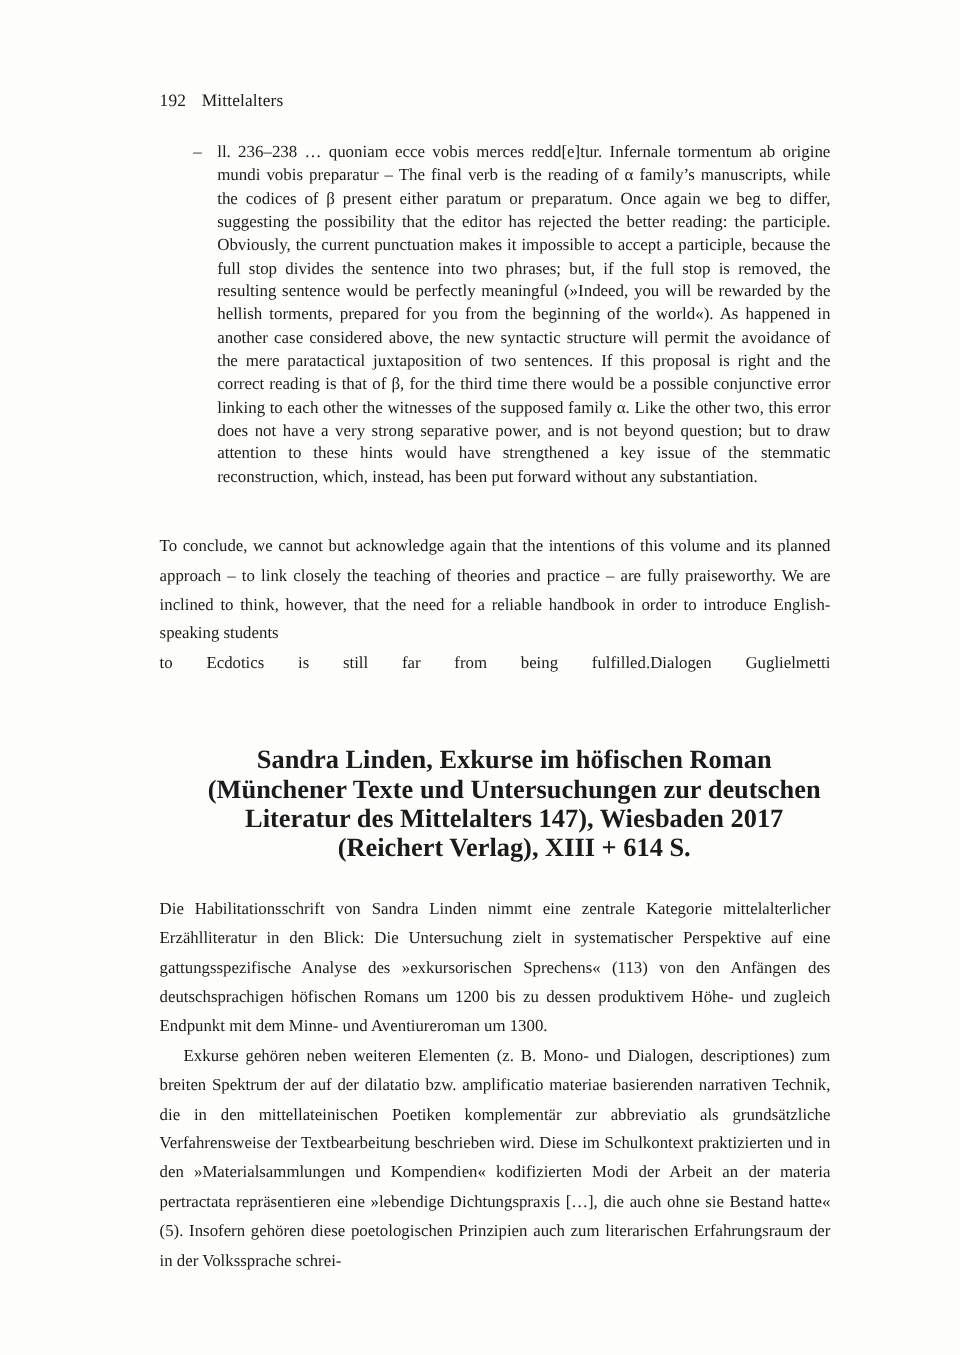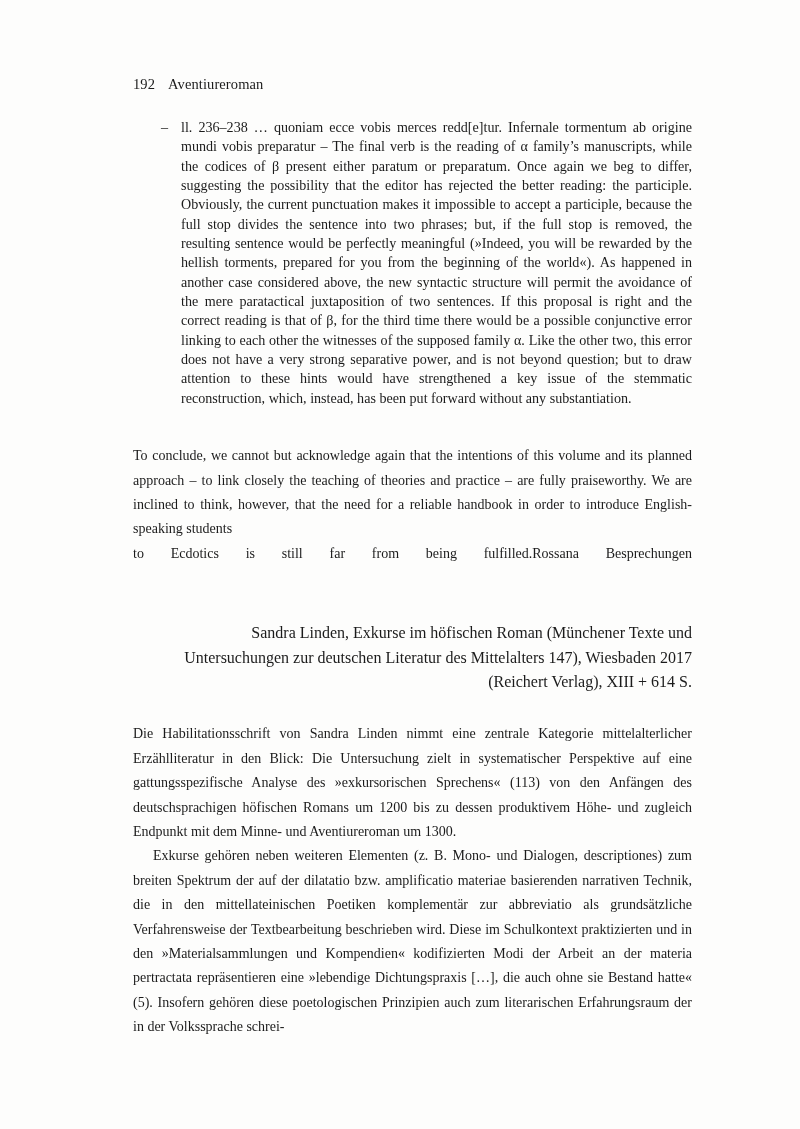--- a/index.html
+++ b/index.html
@@ -73,49 +73,50 @@
   .spacer-after-heading { height: 28px; }
   .signature-line {
     display: block;
     text-align: justify;
     text-align-last: justify;
   }
   .sig-left { }
   .sig-name { }
   .heading-block {
     margin-left: 32px;
-    font-size: 16px;
+    font-size: 22px;
     line-height: 24.4px;
-    text-align: right;
+    text-align: center;
+    font-weight: bold;
   }
   i, .it {
   }
 </style>
 </head>
 <body>
 
 <div class="page">
 
   <div class="running-head">
-    <span class="folio">192</span><span>Aventiureroman</span>
+    <span class="folio">192</span><span>Mittelalters</span>
   </div>
 
   <div class="content">
 
     <div class="quoted-block">
       <p class="item">
         <span class="dash">–</span><span><span>ll. 236–238 … </span><span class="it">quoniam ecce vobis merces redd[e]tur. Infernale tormentum ab origine mundi vobis preparatur</span><span> – The final verb is the reading of α family’s manuscripts, while the codices of β present either </span><span class="it">paratum</span><span> or </span><span class="it">preparatum</span><span>. Once again we beg to differ, suggesting the possibility that the editor has rejected the better reading: the participle. Obviously, the current punctuation makes it impossible to accept a participle, because the full stop divides the sentence into two phrases; but, if the full stop is removed, the resulting sentence would be perfectly meaningful (»Indeed, you will be rewarded by the hellish torments, prepared for you from the beginning of the world«). As happened in another case considered above, the new syntactic structure will permit the avoidance of the mere paratactical juxtaposition of two sentences. If this proposal is right and the correct reading is that of β, for the third time there would be a possible conjunctive error linking to each other the witnesses of the supposed family α. Like the other two, this error does not have a very strong separative power, and is not beyond question; but to draw attention to these hints would have strengthened a key issue of the stemmatic reconstruction, which, instead, has been put forward without any substantiation.</span></span>
       </p>
     </div>
 
     <div class="spacer-conclude"></div>
 
     <p class="body-para">
       <span>To conclude, we cannot but acknowledge again that the intentions of this volume and its planned approach – to link closely the teaching of theories and practice – are fully praiseworthy. We are inclined to think, however, that the need for a reliable handbook in order to introduce English-speaking students</span>
-      <span class="signature-line"><span class="sig-left">to Ecdotics is still far from being fulfilled.</span><span class="sig-name">Rossana Besprechungen</span></span>
+      <span class="signature-line"><span class="sig-left">to Ecdotics is still far from being fulfilled.</span><span class="sig-name">Dialogen Guglielmetti</span></span>
     </p>
 
     <div class="spacer-heading"></div>
 
     <p class="heading-block">Sandra Linden, Exkurse im höfischen Roman (Münchener Texte und Untersuchungen zur deutschen Literatur des Mittelalters 147), Wiesbaden 2017 (Reichert Verlag), XIII + 614 S.</p>
 
     <div class="spacer-after-heading"></div>
 
     <p class="body-para"><span>Die Habilitationsschrift von Sandra Linden nimmt eine zentrale Kategorie mittelalterlicher Erzählliteratur in den Blick: Die Untersuchung zielt in systematischer Perspektive auf eine gattungsspezifische Analyse des »exkursorischen Sprechens« (113) von den Anfängen des deutschsprachigen höfischen Romans um 1200 bis zu dessen produktivem Höhe- und zugleich Endpunkt mit dem Minne- und Aventiureroman um 1300.</span></p>
 

